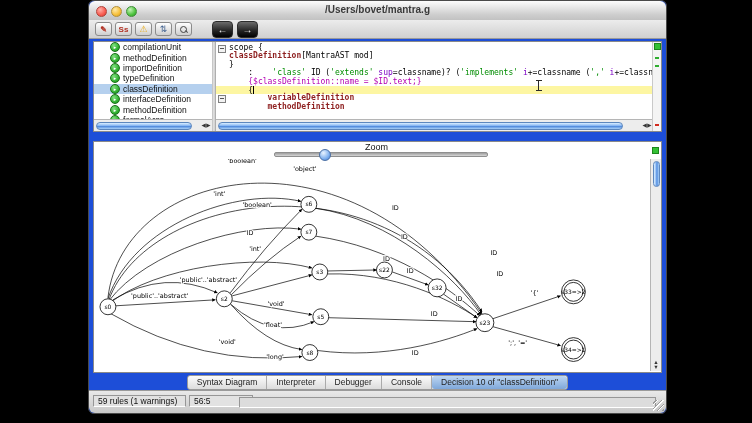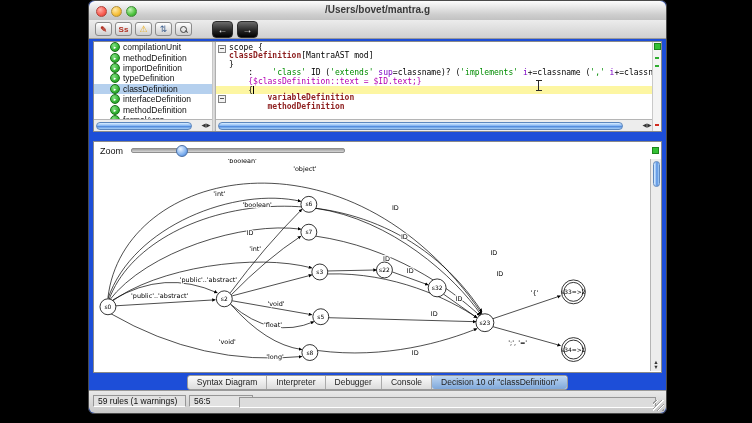--- a/index.html
+++ b/index.html
@@ -64,21 +64,21 @@
   .hscroll{position:absolute;height:11px;bottom:0;background:#ededed;border-top:1px solid #b5b5b5;}
   .hthumb{position:absolute;top:1.5px;height:8px;border-radius:4.5px;border:1px solid #5d87bd;box-sizing:border-box;
        background:linear-gradient(180deg,#dcefff,#86b6f3 45%,#4f88dc 55%,#a9d1f8);}
   .sarrows{position:absolute;right:1px;top:2px;font-size:5.5px;color:#333;letter-spacing:.5px;}
   .vscroll{position:absolute;width:10px;background:#ededed;border-left:1px solid #b5b5b5;}
   .vthumb{position:absolute;left:1.5px;width:7px;border-radius:4px;border:1px solid #5d87bd;box-sizing:border-box;
        background:linear-gradient(90deg,#dcefff,#86b6f3 45%,#4f88dc 55%,#a9d1f8);}
   .varrows{position:absolute;bottom:1px;left:1px;font-size:5.5px;color:#333;line-height:5px;text-align:center;width:8px;}
   
   .pane{position:absolute;left:4px;top:140px;width:569px;height:232px;background:#fff;border:1px solid #8a8a8a;box-sizing:border-box;}
-  .zoomrow{position:absolute;left:0;top:0;right:0;height:17px;display:flex;align-items:center;padding-left:6px;}
+  .zoomrow{position:absolute;left:0;top:0;right:0;height:17px;display:flex;align-items:center;padding-left:6px;flex-direction:column;}
   .zoomlab{font-size:9px;color:#111;margin-right:8px;}
   .slider{position:relative;width:212px;height:3px;border-radius:2px;background:linear-gradient(#9e9e9e,#d6d6d6);border:1px solid #8f8f8f;}
   .sthumb{position:absolute;top:-4px;left:44px;width:10px;height:10px;border-radius:50%;
        background:radial-gradient(circle at 35% 30%,#eaf4ff,#7fb0ef 60%,#3c77cf);border:.5px solid #4a6fa5;}
   .diagram{position:absolute;left:1px;top:17px;right:10px;bottom:1px;overflow:hidden;}
   .diagram svg{display:block;}
   .edge{fill:none;stroke:#000;stroke-width:.7;}
   .node{fill:#fff;stroke:#000;stroke-width:.8;}
   .diagram text{font-family:"DejaVu Sans",sans-serif;font-size:6.5px;text-anchor:middle;fill:#000;
        paint-order:stroke;stroke:#fff;stroke-width:2px;}
@@ -180,21 +180,21 @@
     <div class="editor">
       <div class="gutterzone">
           <div class="fold" style="top: 2.5px;"></div>
           <div class="fold" style="top: 52.9px;"></div>
         </div>
       <div class="elines">
           <div class="eline"><span class="tk-plain">scope {</span></div>
           <div class="eline"><span class="tk-rule">classDefinition</span><span class="tk-plain">[MantraAST mod]</span></div>
           <div class="eline"><span class="tk-plain">}</span></div>
           <div class="eline"><span class="tk-plain">    :    </span><span class="tk-lit">'class'</span><span class="tk-plain"> ID (</span><span class="tk-lit">'extends'</span><span class="tk-plain"> </span><span class="tk-var">sup</span><span class="tk-plain">=classname)? (</span><span class="tk-lit">'implements'</span><span class="tk-plain"> </span><span class="tk-var">i</span><span class="tk-plain">+=classname (</span><span class="tk-lit">','</span><span class="tk-plain"> </span><span class="tk-var">i</span><span class="tk-plain">+=classname)*)?</span></div>
-          <div class="eline"><span class="tk-plain">    </span><span class="tk-act">{$classDefinition::text = $ID.text;}</span></div>
+          <div class="eline"><span class="tk-plain">    </span><span class="tk-act">{$classDefinition::name = $ID.text;}</span></div>
           <div class="eline cur"><span class="tk-plain">    {</span><span class="caret"></span></div>
           <div class="eline"><span class="tk-plain">        </span><span class="tk-rule">variableDefinition</span></div>
           <div class="eline"><span class="tk-plain">        </span><span class="tk-rule">methodDefinition</span></div>
         </div>
       <div class="ibeam" style="left:322px;top:38px;"></div>
       <div class="hscroll" style="left:0;right:0;">
         <div class="hthumb" style="left:2px;width:405px;"></div>
         <span class="sarrows">◀▶</span>
       </div>
     </div>

